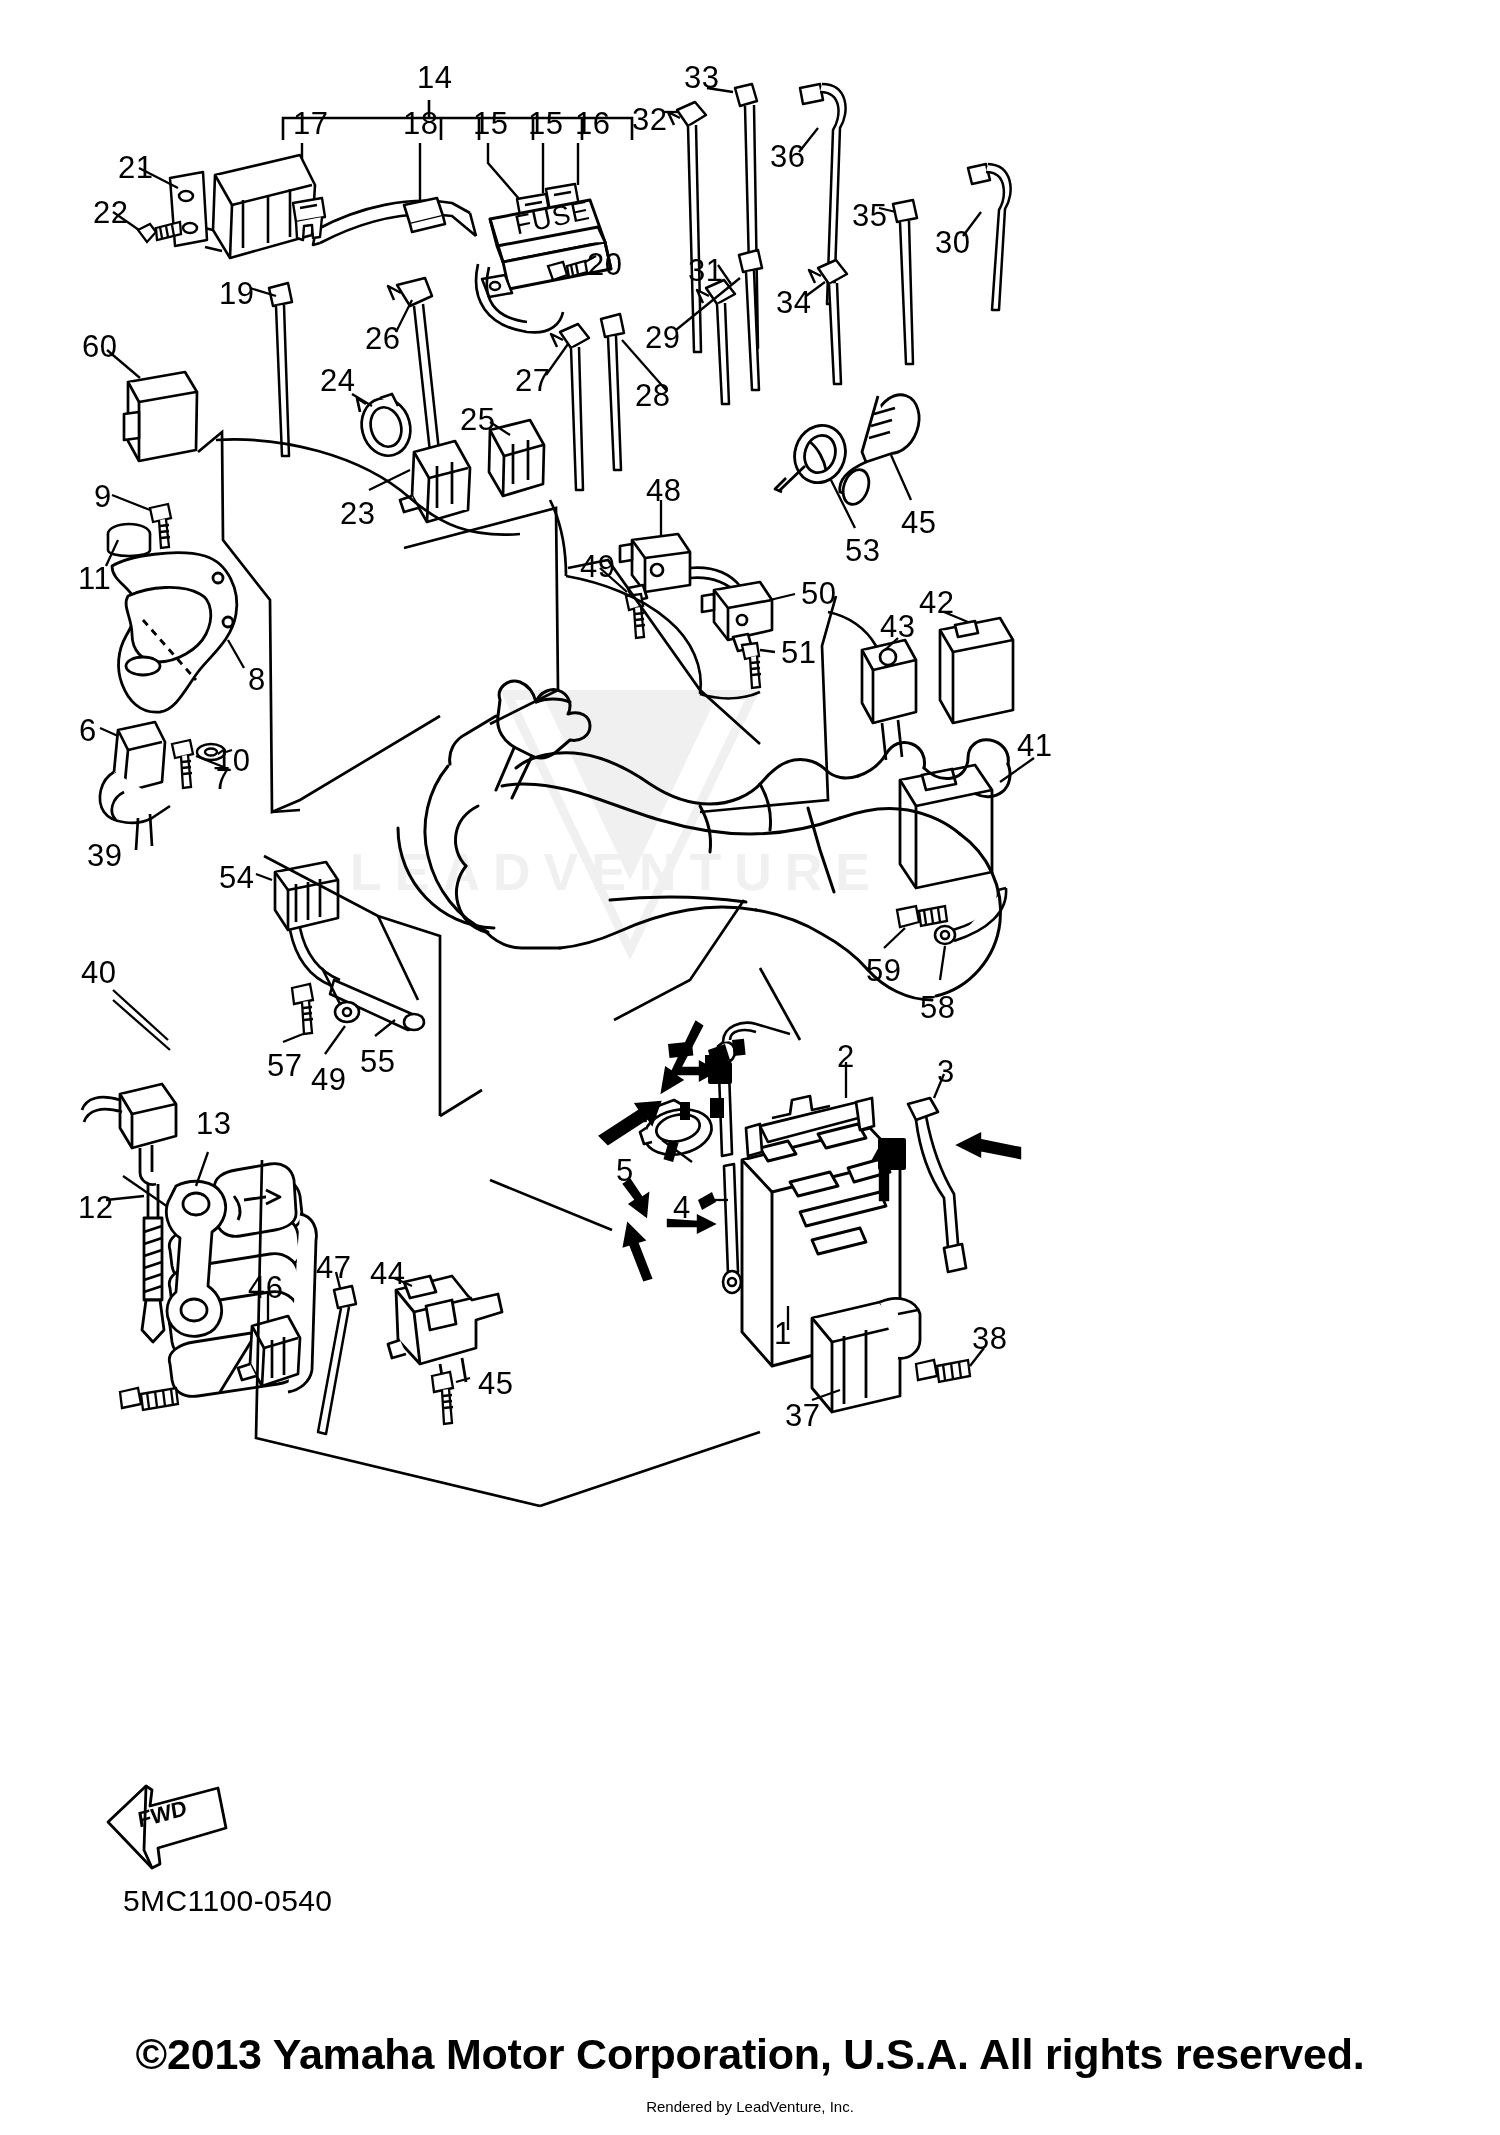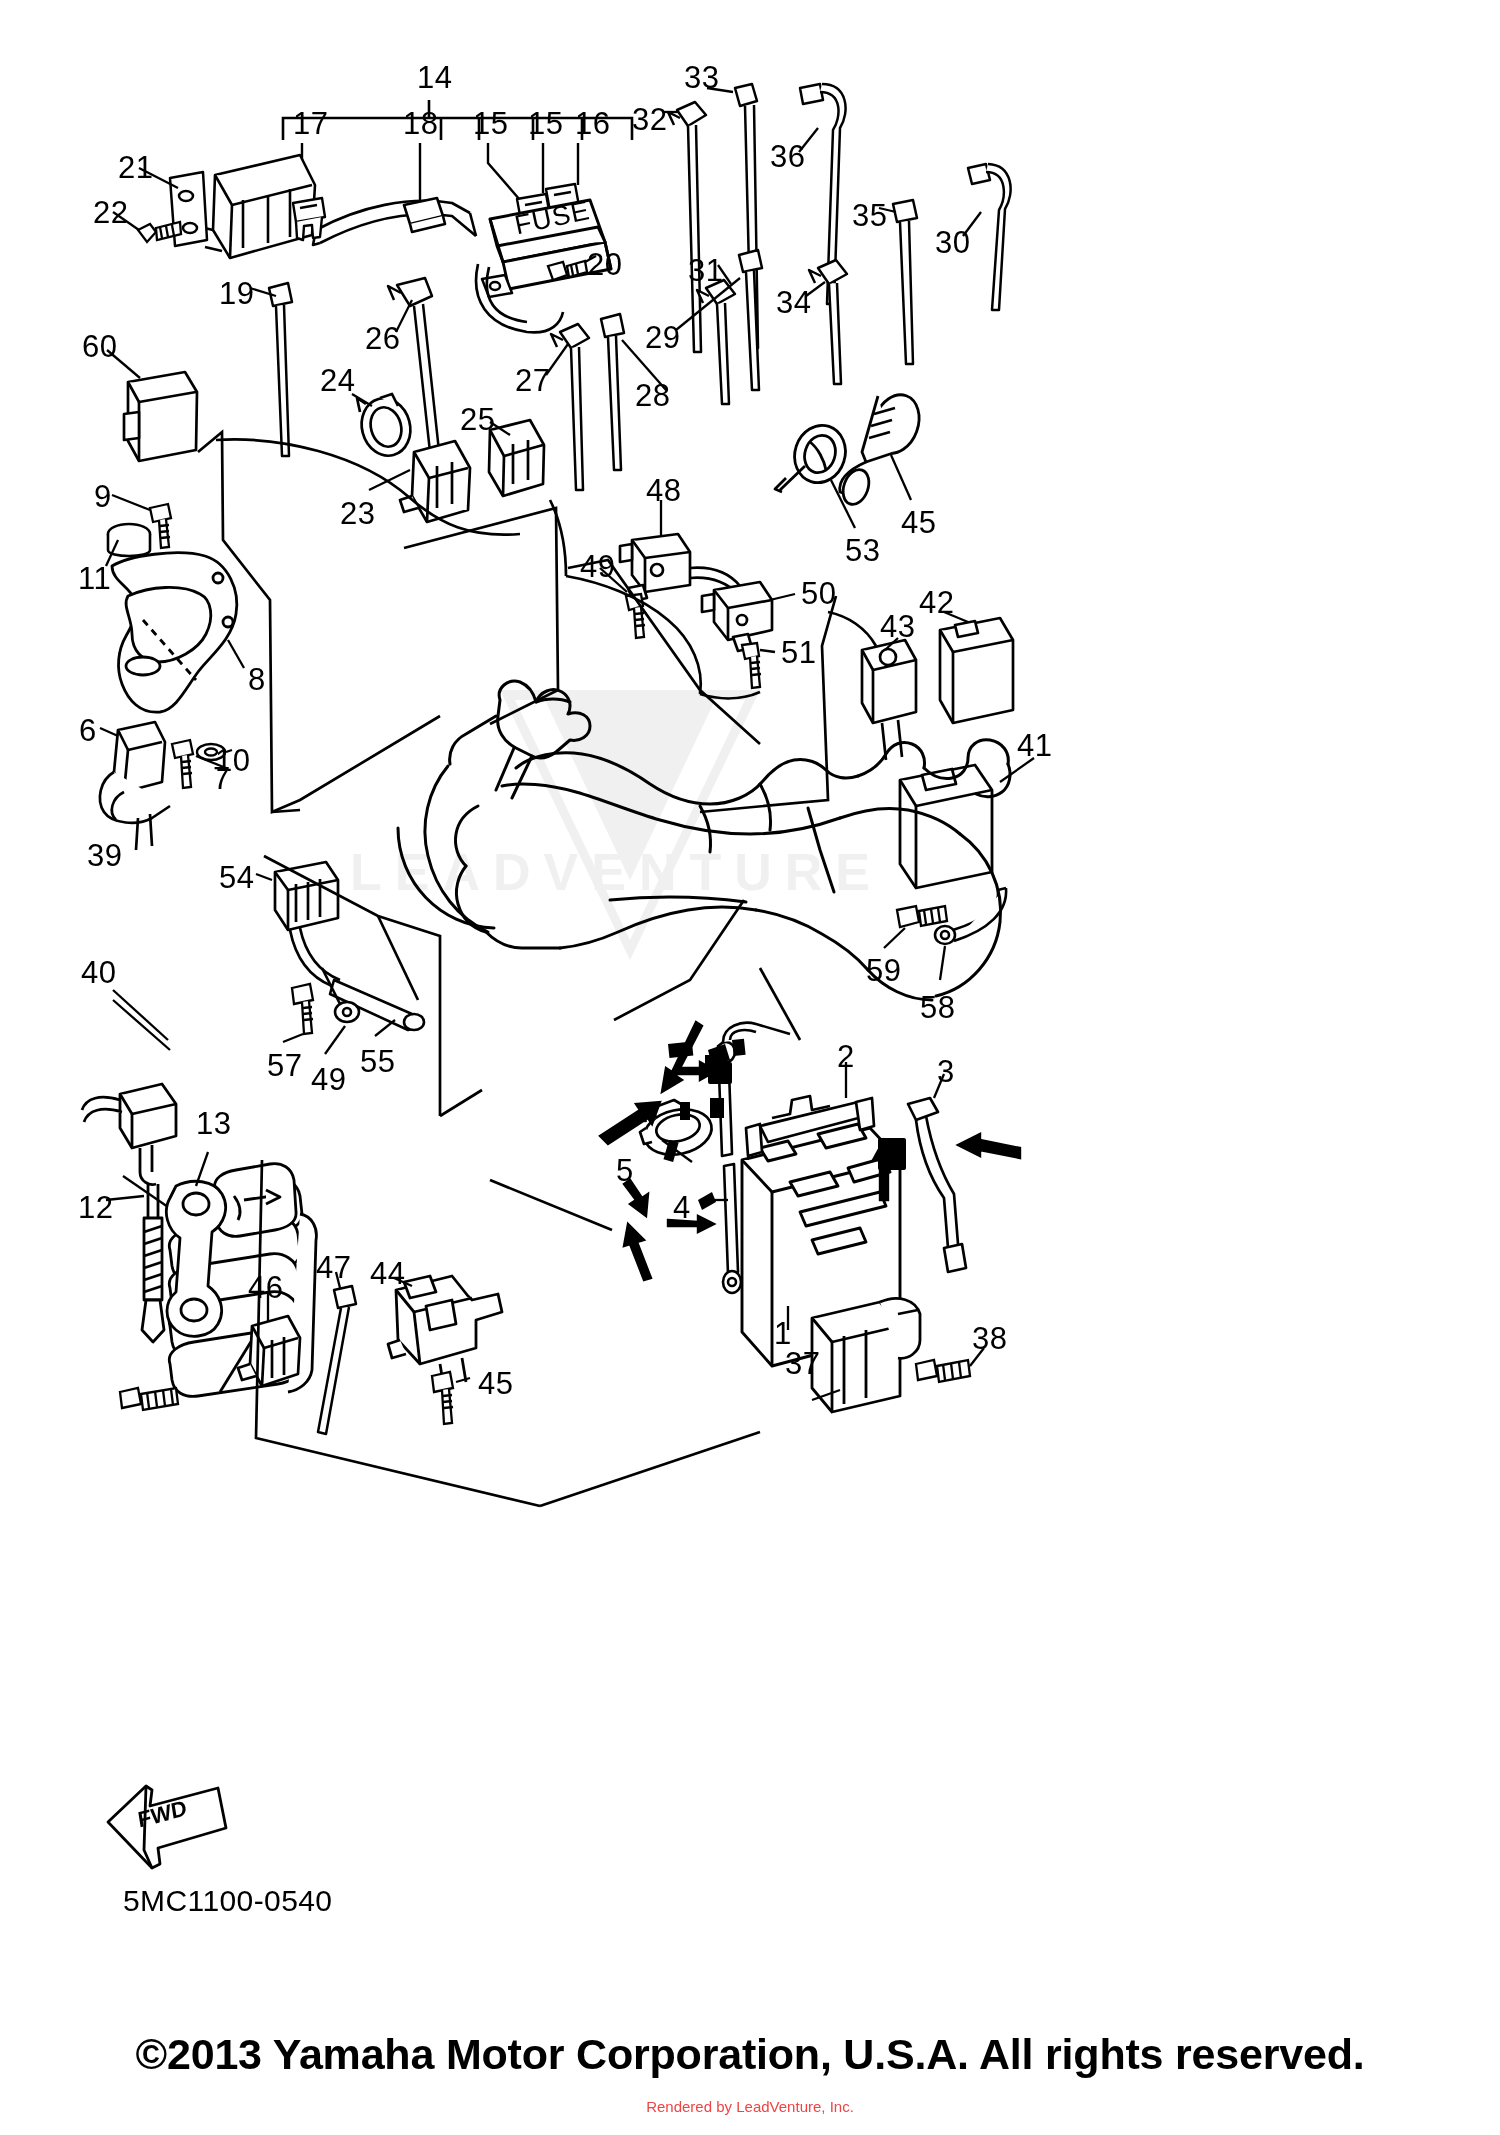--- a/index.html
+++ b/index.html
@@ -69,21 +69,21 @@
     letter-spacing: -0.2px;
   }
   #rendered-by {
     position: absolute;
     left: 0;
     top: 2098px;
     width: 1500px;
     text-align: center;
     font-family: "Liberation Sans", sans-serif;
     font-size: 15px;
-    color: #ef4444;
+    color: #000000;
   }
   .wm {
     fill: #f0f0f0;
     font-family: "Liberation Sans", sans-serif;
     font-weight: bold;
   }
   .fuse-label {
     position: absolute;
     font-family: "Liberation Sans", sans-serif;
     font-size: 27px;
@@ -780,21 +780,21 @@
       <div class="callout" style="left: 937px; top: 1056px;">3</div>
       <div class="callout" style="left: 616px; top: 1155px;">5</div>
       <div class="callout" style="left: 673px; top: 1192px;">4</div>
       <div class="callout" style="left: 774px; top: 1318px;">1</div>
       <div class="callout" style="left: 78px; top: 1192px;">12</div>
       <div class="callout" style="left: 196px; top: 1108px; text-align: right;">13</div>
       <div class="callout" style="left: 248px; top: 1272px;">46</div>
       <div class="callout" style="left: 316px; top: 1252px;">47</div>
       <div class="callout" style="left: 370px; top: 1258px;">44</div>
       <div class="callout" style="left: 478px; top: 1368px;">45</div>
-      <div class="callout" style="left: 785px; top: 1348px; text-align: right;">37</div>
+      <div class="callout" style="left: 785px; top: 1400px; text-align: right;">37</div>
       <div class="callout" style="left: 972px; top: 1323px;">38</div>
     </div>
 
   <div id="part-number">5MC1100-0540</div>
 
   <div id="copyright-bar">
     <span id="copyright-text">©2013 Yamaha Motor Corporation, U.S.A. All rights reserved.</span>
   </div>
   <div id="rendered-by">Rendered by LeadVenture, Inc.</div>
 

